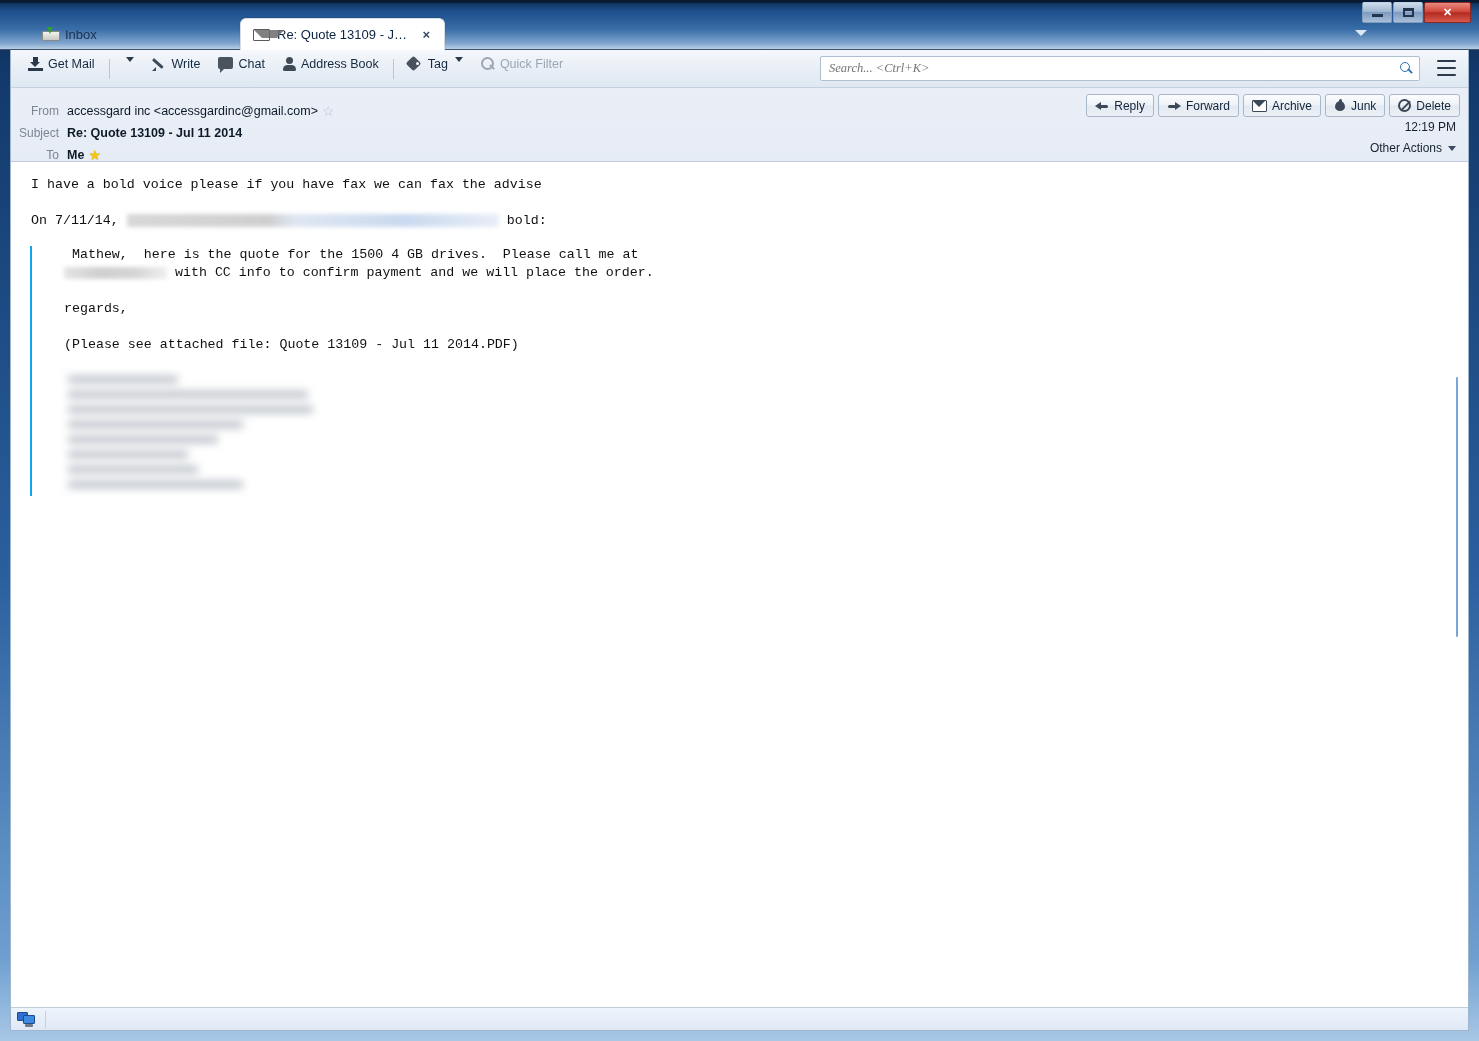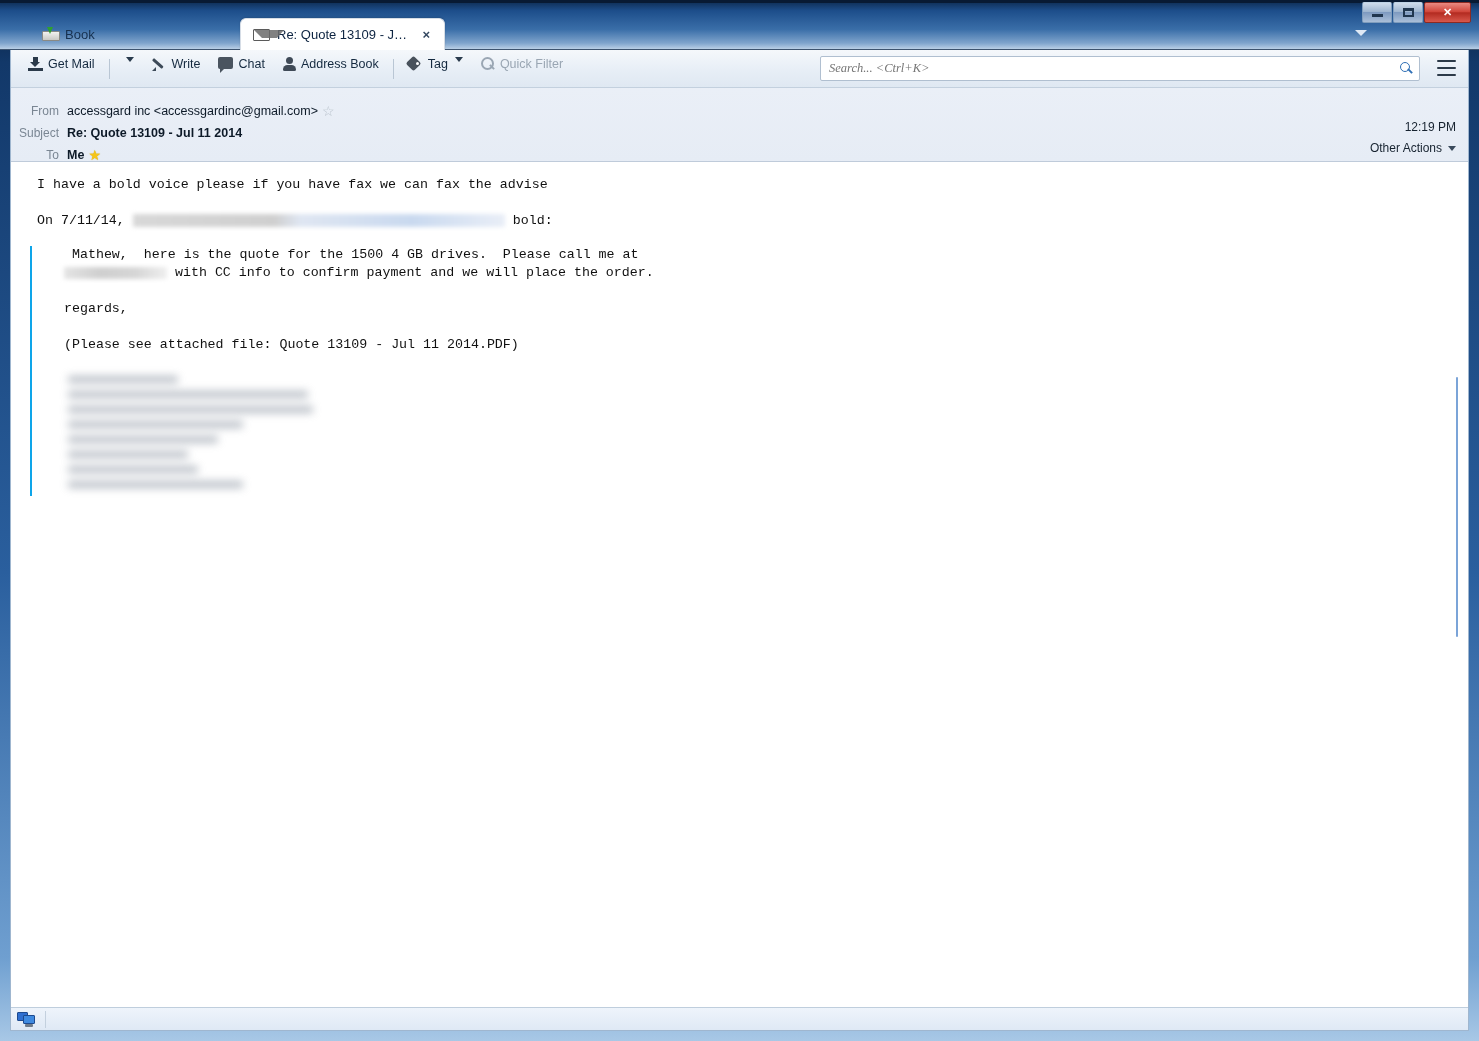--- a/index.html
+++ b/index.html
@@ -246,21 +246,21 @@
     position: relative;
     height: 846px;
     background: #fff;
     padding: 14px 0 0 0;
     overflow: hidden;
     font-family: "Liberation Mono", "DejaVu Sans Mono", monospace;
     font-size: 13.3px;
     line-height: 18px;
     color: #111;
   }
-  .body-line { white-space: pre; padding-left: 26px; }
+  .body-line { white-space: pre; padding-left: 20px; }
   .blank-line { height: 18px; }
 
   #quote-block {
     position: relative;
     margin-top: 16px;
     padding-left: 24px;
     border-left: 2px solid #0ea5e9;
     margin-left: 19px;
   }
   #quote-block .body-line { padding-left: 0; }
@@ -329,21 +329,21 @@
           <span class="glyph-max"></span>
         </div>
       <div class="win-btn close">✕</div>
     </div>
 
     <div id="tab-menu-chevron"></div>
 
     <div id="tabstrip">
       <div class="tab inactive">
         <span class="icon-inbox"></span>
-        <span class="tab-label">Book</span>
+        <span class="tab-label">Inbox</span>
       </div>
       <div class="tab active">
         <span class="icon-envelope"></span>
         <span class="tab-label">Re: Quote 13109 - Jul 11 2...</span>
         <span class="tab-close">×</span>
       </div>
     </div>
   </div>
 
   <div id="client">
@@ -402,20 +402,42 @@
       <div class="hdr-row">
         <span class="hdr-label">Subject</span>
         <span class="hdr-value bold">Re: Quote 13109 - Jul 11 2014</span>
       </div>
       <div class="hdr-row">
         <span class="hdr-label">To</span>
         <span class="hdr-value bold">Me</span>
         <span class="star filled">★</span>
       </div>
 
+      <div id="hdr-actions">
+        <div class="act-btn">
+          <span class="ic ic-reply"></span>
+          <span>Reply</span>
+        </div>
+        <div class="act-btn">
+          <span class="ic ic-forward"></span>
+          <span>Forward</span>
+        </div>
+        <div class="act-btn">
+          <span class="ic ic-archive"></span>
+          <span>Archive</span>
+        </div>
+        <div class="act-btn">
+          <span class="ic ic-junk"></span>
+          <span>Junk</span>
+        </div>
+        <div class="act-btn">
+          <span class="ic ic-delete"></span>
+          <span>Delete</span>
+        </div>
+      </div>
 
       <div id="msg-time">12:19 PM</div>
       <div id="other-actions">
         <span>Other Actions</span>
         <span class="tb-caret"></span>
       </div>
     </div>
 
     <div id="msg-body">
 

